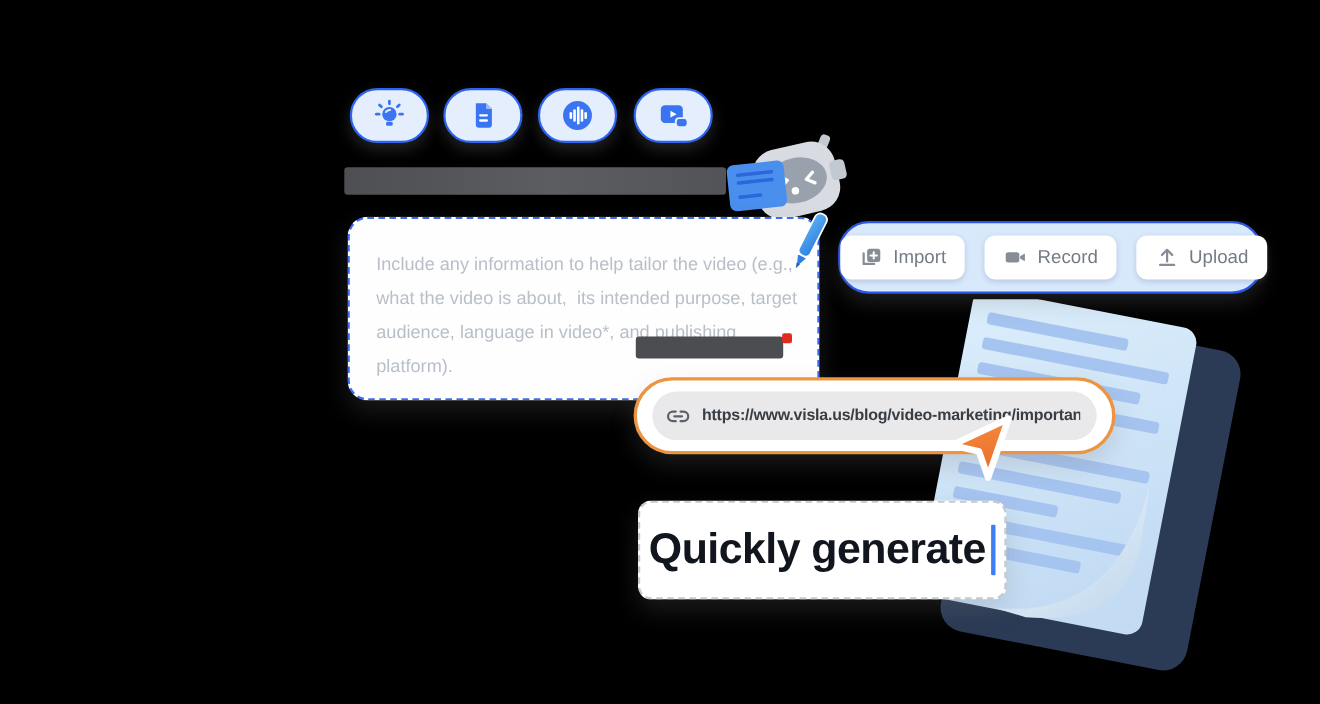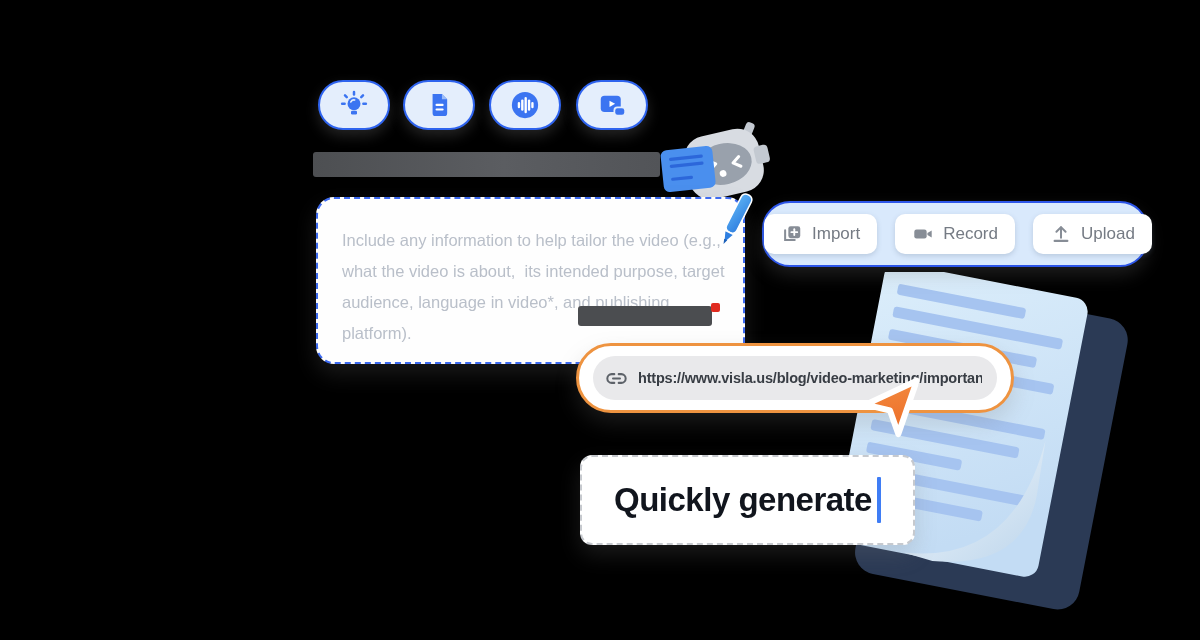--- a/index.html
+++ b/index.html
@@ -71,21 +71,21 @@
     font-weight:bold;font-size:14.5px;color:#383d44;letter-spacing:-0.2px;
   }
 
   
   .title-box{
     left:580px;top:455px;width:335px;height:90px;z-index:6;
     background:#fff;border:2px dashed #c6c9ce;border-radius:12px;
     display:flex;align-items:center;justify-content:center;
     box-sizing:border-box;box-shadow:0 10px 22px rgba(120,120,120,.22);
   }
-  .title-text{font-weight:bold;font-size:33px;color:#11151d;letter-spacing:-0.5px;}
+  .title-text{font-weight:bold;font-size:39px;color:#11151d;letter-spacing:-0.5px;}
   .caret{display:inline-block;width:4px;height:46px;background:#3f7df5;
     border-radius:1px;margin-left:5px;vertical-align:middle;}
 
   .z1{z-index:1}.z2{z-index:2}.z4{z-index:4}.z6{z-index:6}
 </style>
 </head>
 <body>
 
 <svg class="abs z1" style="left:830px;top:272px" width="300" height="345" viewBox="0 0 300 345">
   <defs>

